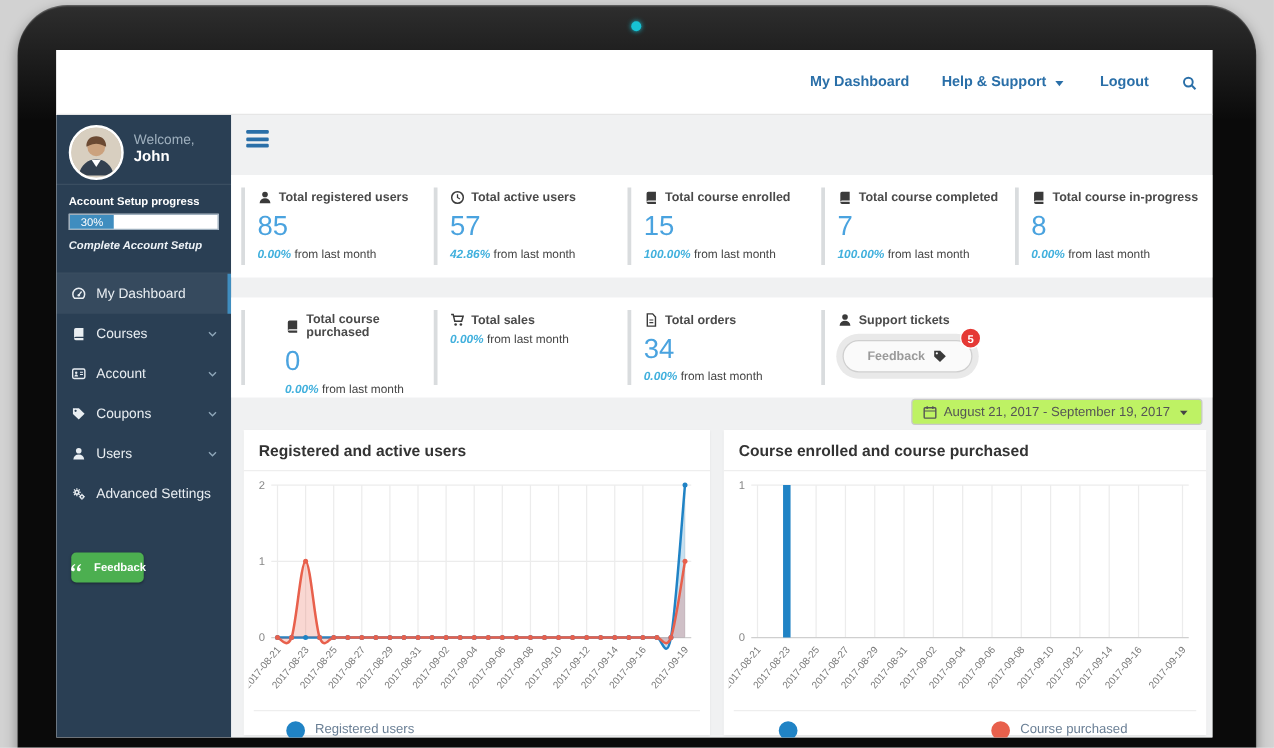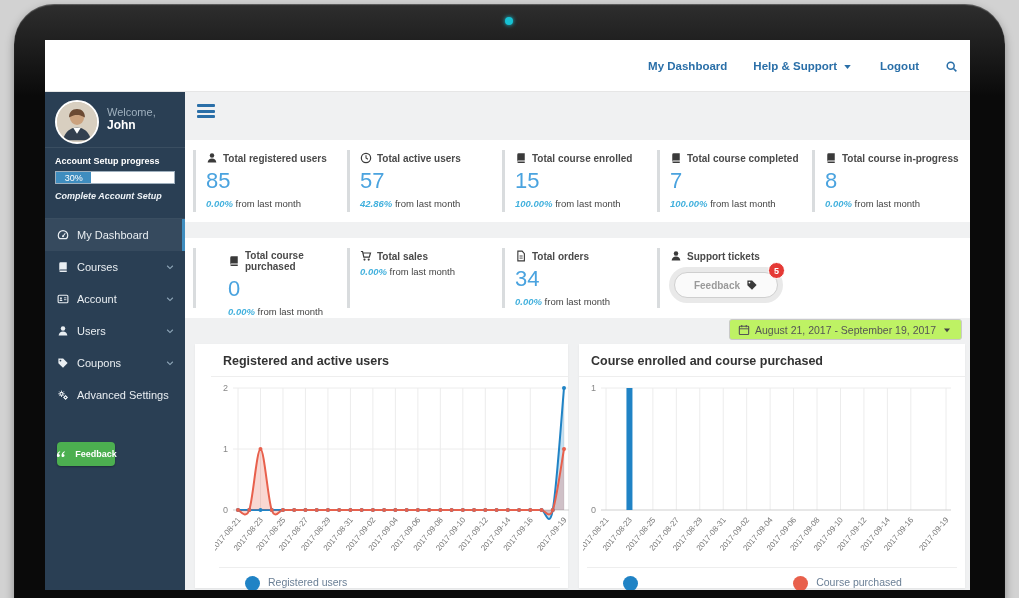--- a/index.html
+++ b/index.html
@@ -65,21 +65,21 @@
            color:#fff; font-size:9px; font-weight:bold; display:flex; align-items:center; justify-content:center;
            border:1px solid #fff; }
   .plan-line { margin-top:8px; font-size:10.5px; color:#333; }
   .plan-line .val { color:#555; }
   .plan-link { margin-top:7px; font-size:10px; font-style:italic; font-weight:bold; color:#3a97d3; cursor:pointer; }
 
   .datebox { position:absolute; right:8px; top:227px; height:21px; background:#bef264; border:1px solid #c9c9c9; border-radius:3px;
              display:flex; align-items:center; gap:5px; padding:0 8px; font-size:10.5px; color:#555; cursor:pointer; }
 
   .panel { position:absolute; top:252px; height:244px; background:#fff; box-shadow:0 1px 2px rgba(0,0,0,.06); }
-  .panel.p1 { left:10px; width:373px;padding-left:16px; }
+  .panel.p1 { left:10px; width:373px; }
   .panel.p2 { left:394px; width:386px; }
   .panel-title { padding:10px 12px 8px 12px; font-size:12.5px; font-weight:bold; color:#333; border-bottom:1px solid #eee; }
   .chart-mount { margin:4px 4px 0 4px; }
   .legend { border-top:1px solid #eee; margin:0 8px; padding:8px 0 0 0; display:flex; }
   .litem { display:flex; gap:8px; font-size:10.5px; color:#6a7f95; }
   .ldot { width:15px; height:15px; border-radius:50%; }
   .p1 .litem:nth-child(1){ margin-left:26px; } .p1 .litem:nth-child(2){ margin-left:98px;margin-top:44px; }
   .p2 .litem:nth-child(1){ margin-left:36px;flex-direction:column; } .p2 .litem:nth-child(2){ margin-left:96px; }
 
   .i { display:inline-flex; }
@@ -176,39 +176,39 @@
           <span>Account</span>
           <span class="chev i">
               <svg viewBox="0 0 16 16" width="10" height="10">
                 <path d="M3.5 6l4.5 4.5L12.5 6" fill="none" stroke="currentColor" stroke-width="1.8"></path>
               </svg>
             </span>
         </div>
         <div class="mitem">
           <span class="i">
               <svg viewBox="0 0 16 16" width="12" height="12">
-                <circle cx="8" cy="4.8" r="3" fill="currentColor"></circle>
-                <path d="M2.2 14c.3-3.4 2.8-5.3 5.8-5.3s5.5 1.9 5.8 5.3z" fill="currentColor"></path>
-              </svg>
-            </span>
-          <span>Users</span>
+                <path d="M1.8 8.2V2h6.4L14.2 8l-6.2 6.2z" fill="currentColor"></path>
+                <circle cx="4.6" cy="4.8" r="1.2" fill="#2a3f54"></circle>
+              </svg>
+            </span>
+          <span>Coupons</span>
           <span class="chev i">
               <svg viewBox="0 0 16 16" width="10" height="10">
                 <path d="M3.5 6l4.5 4.5L12.5 6" fill="none" stroke="currentColor" stroke-width="1.8"></path>
               </svg>
             </span>
         </div>
         <div class="mitem">
           <span class="i">
               <svg viewBox="0 0 16 16" width="12" height="12">
-                <path d="M1.8 8.2V2h6.4L14.2 8l-6.2 6.2z" fill="currentColor"></path>
-                <circle cx="4.6" cy="4.8" r="1.2" fill="#2a3f54"></circle>
-              </svg>
-            </span>
-          <span>Coupons</span>
+                <circle cx="8" cy="4.8" r="3" fill="currentColor"></circle>
+                <path d="M2.2 14c.3-3.4 2.8-5.3 5.8-5.3s5.5 1.9 5.8 5.3z" fill="currentColor"></path>
+              </svg>
+            </span>
+          <span>Users</span>
           <span class="chev i">
               <svg viewBox="0 0 16 16" width="10" height="10">
                 <path d="M3.5 6l4.5 4.5L12.5 6" fill="none" stroke="currentColor" stroke-width="1.8"></path>
               </svg>
             </span>
         </div>
         <div class="mitem">
           <span class="i">
               <svg viewBox="0 0 16 16" width="12" height="12">
                 <circle cx="6" cy="6.4" r="2" fill="none" stroke="currentColor" stroke-width="1.6"></circle>

